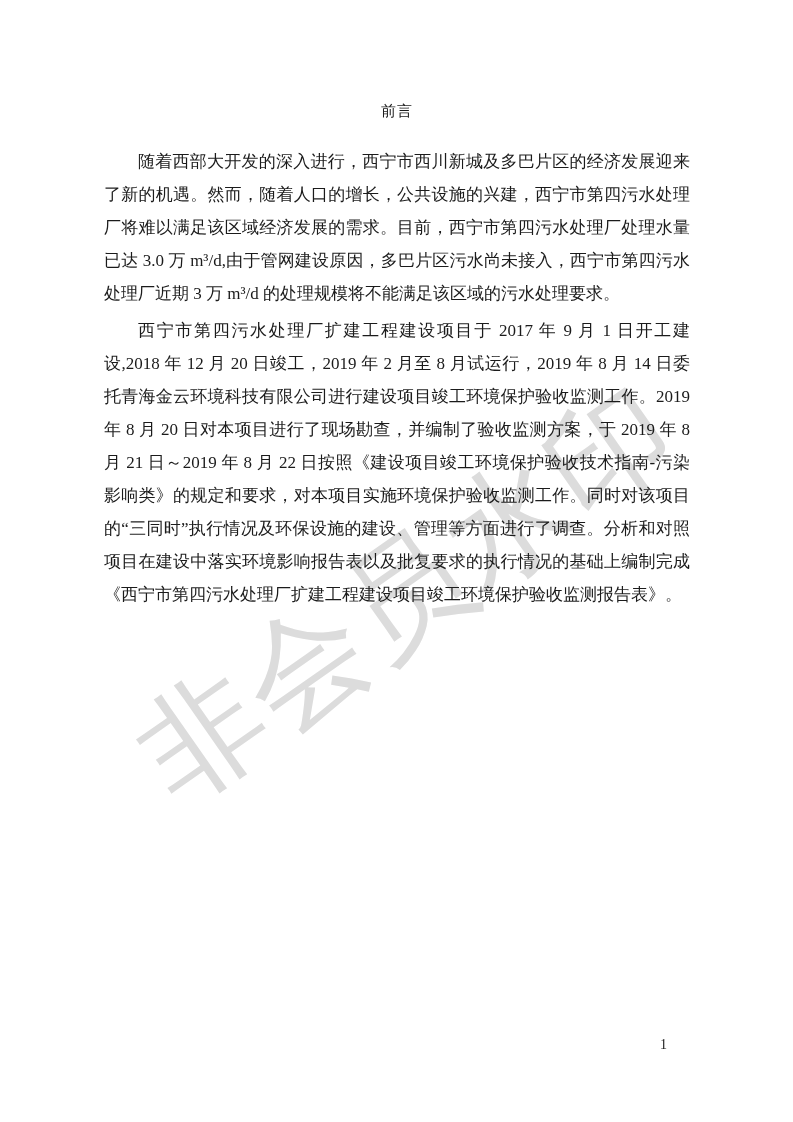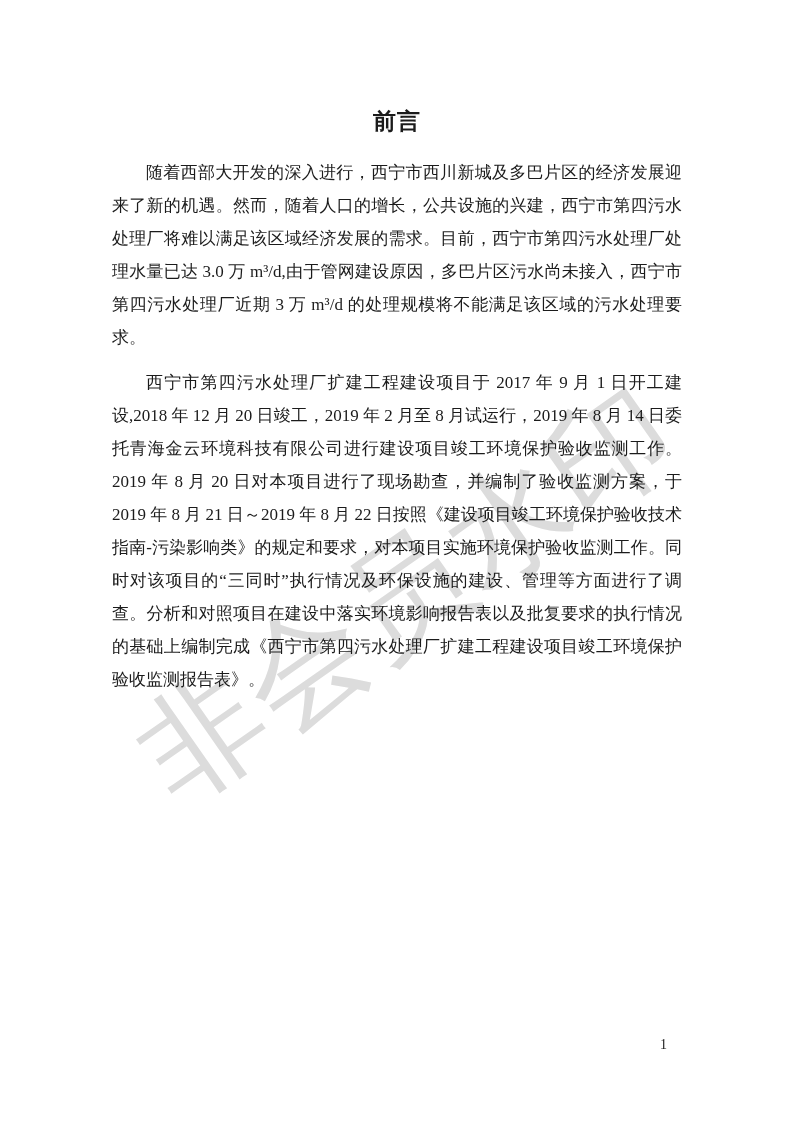--- a/index.html
+++ b/index.html
@@ -31,29 +31,29 @@
     font-family: "Liberation Serif", "DejaVu Serif", serif;
   }
   .content {
     position: absolute;
     left: 100px;
     top: 88px;
     width: 594px;
     z-index: 1;
   }
   .doc-title {
-    margin: 16px 0 16px 0;
+    margin: 5px 0 16px 0;
     text-align: center;
-    font-size: 23px;
-    font-weight: bold;
+    font-size: 15px;
+    font-weight: normal;
     line-height: 36px;
     letter-spacing: 1px;
   }
   .para {
-    margin: 12px;
+    margin: 4px;
     font-size: 17px;
     line-height: 33px;
     text-align: justify;
     text-indent: 2em;
   }
   .page-number {
     position: absolute;
     left: 660px;
     top: 1035px;
     font-size: 14px;

